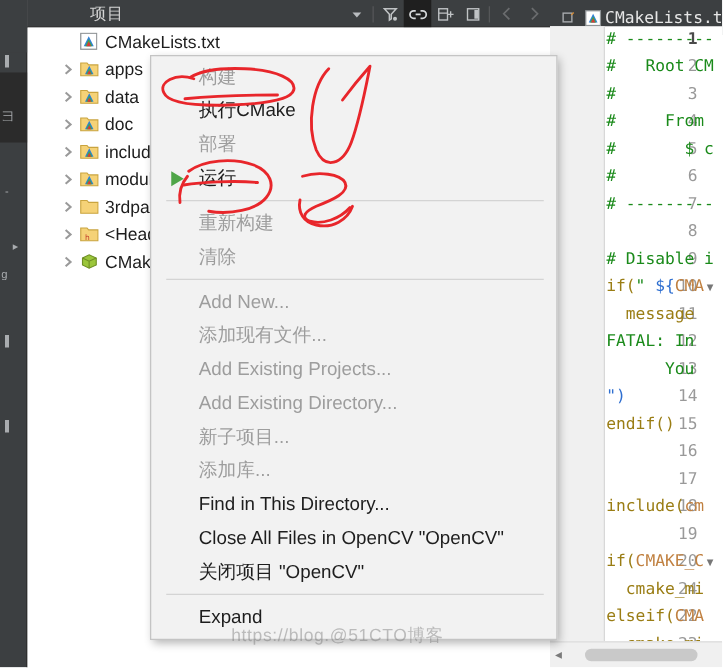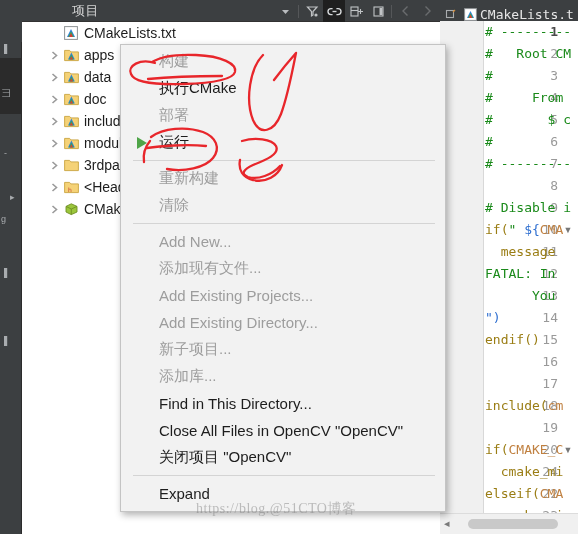--- a/index.html
+++ b/index.html
@@ -150,21 +150,21 @@
   .editor {
     position: absolute; left: 440px; top: 0;
     width: 138px; height: 534px;
     background: #ffffff;
     overflow: hidden;
   }
   .ed-tabbar {
     position: absolute; left: 0; top: 0;
     width: 138px; height: 28px;
     background: #3c3f41;
-    display: flex; align-items: center;
+    display: flex; align-items: center; justify-content: flex-end;
   }
   .ed-tab-btn {
     width: 20px; height: 21px;
     display: flex; align-items: center; justify-content: center;
     color: #b0b3b5;
     flex: 0 0 20px;
   }
   .ed-tab-ico {
     width: 20px; height: 21px;
     display: flex; align-items: center; justify-content: center;
@@ -236,28 +236,27 @@
     background: #c9c9c9; border-radius: 5px;
   }
   .ed-hleft {
     position: absolute; left: 4px; top: 3px;
     color: #7a7a7a; font-size: 11px;
   }
 
   
   .watermark {
     position: absolute;
-    left: 196px; top: 500px;
+    left: 185px; top: 500px;
     color: rgba(120,120,120,.45);
     font-size: 14px;
     letter-spacing: .5px;
     white-space: nowrap;
     z-index: 55;
     pointer-events: none;
-    font-family: Liberation Serif, serif;
   }
 </style>
 </head>
 <body>
 
 <div id="app">
 
   <div class="tool-strip">
     <div class="tool-strip-seg" style="top:0;height:42px;"></div>
     <div class="ts-glyph" style="left:4px;top:44px;">▌</div>

